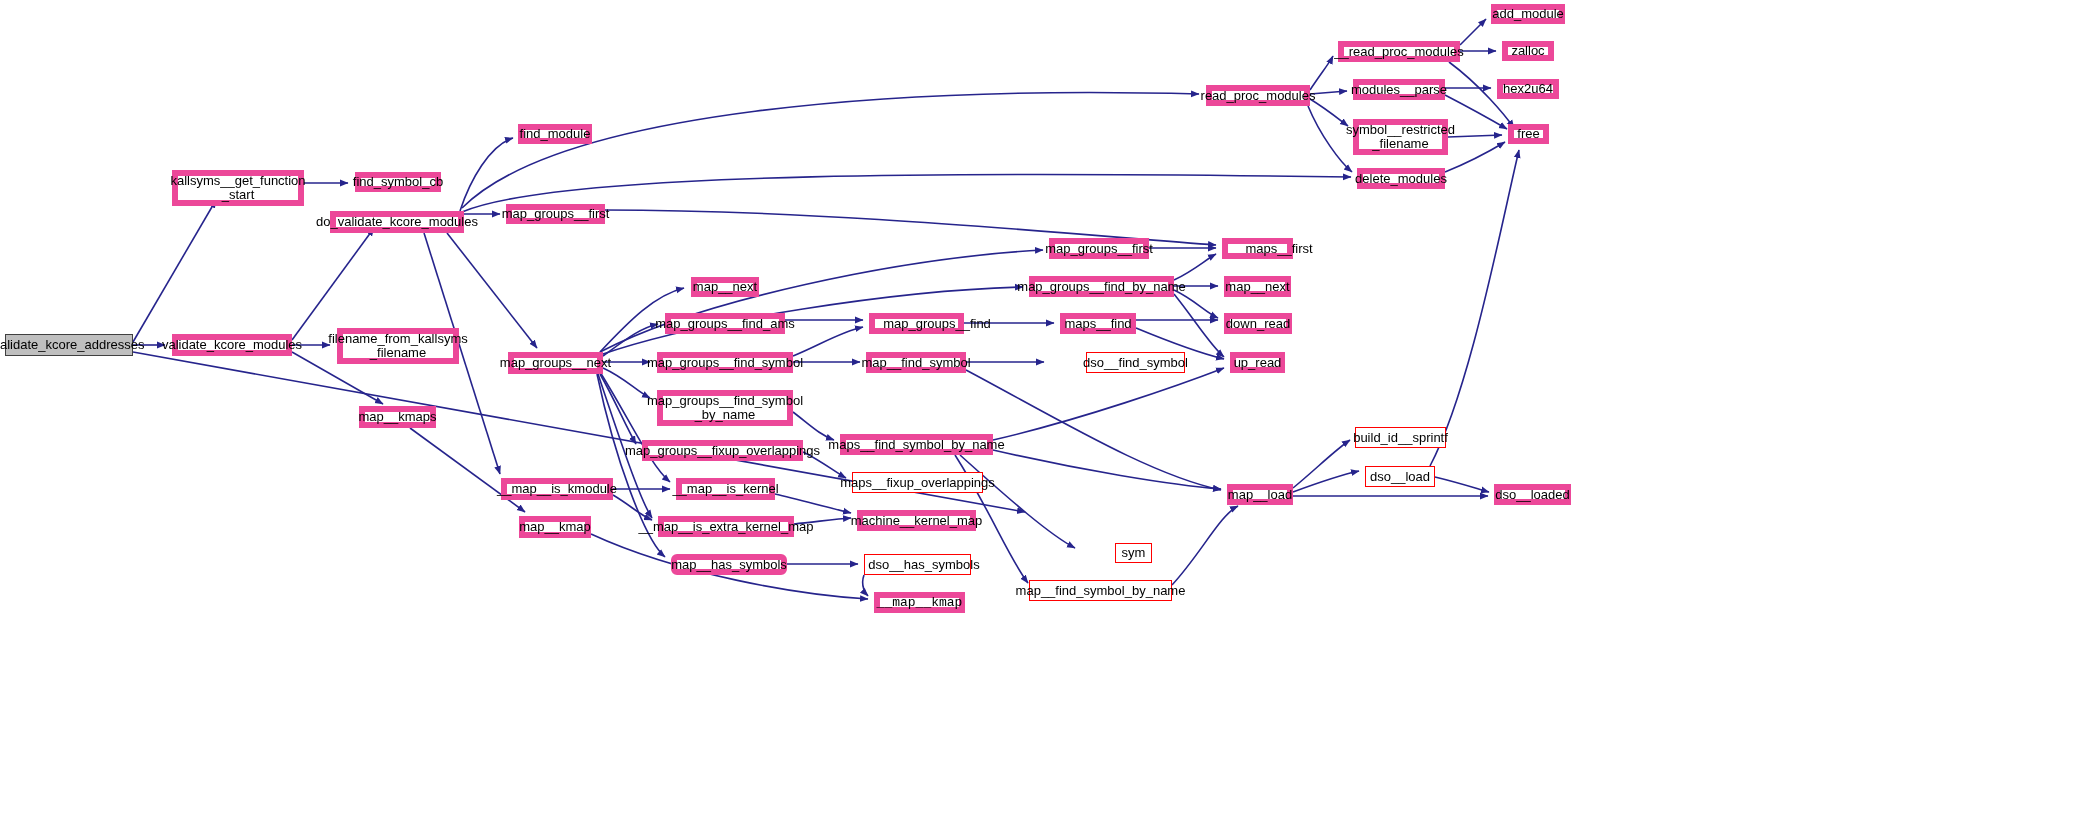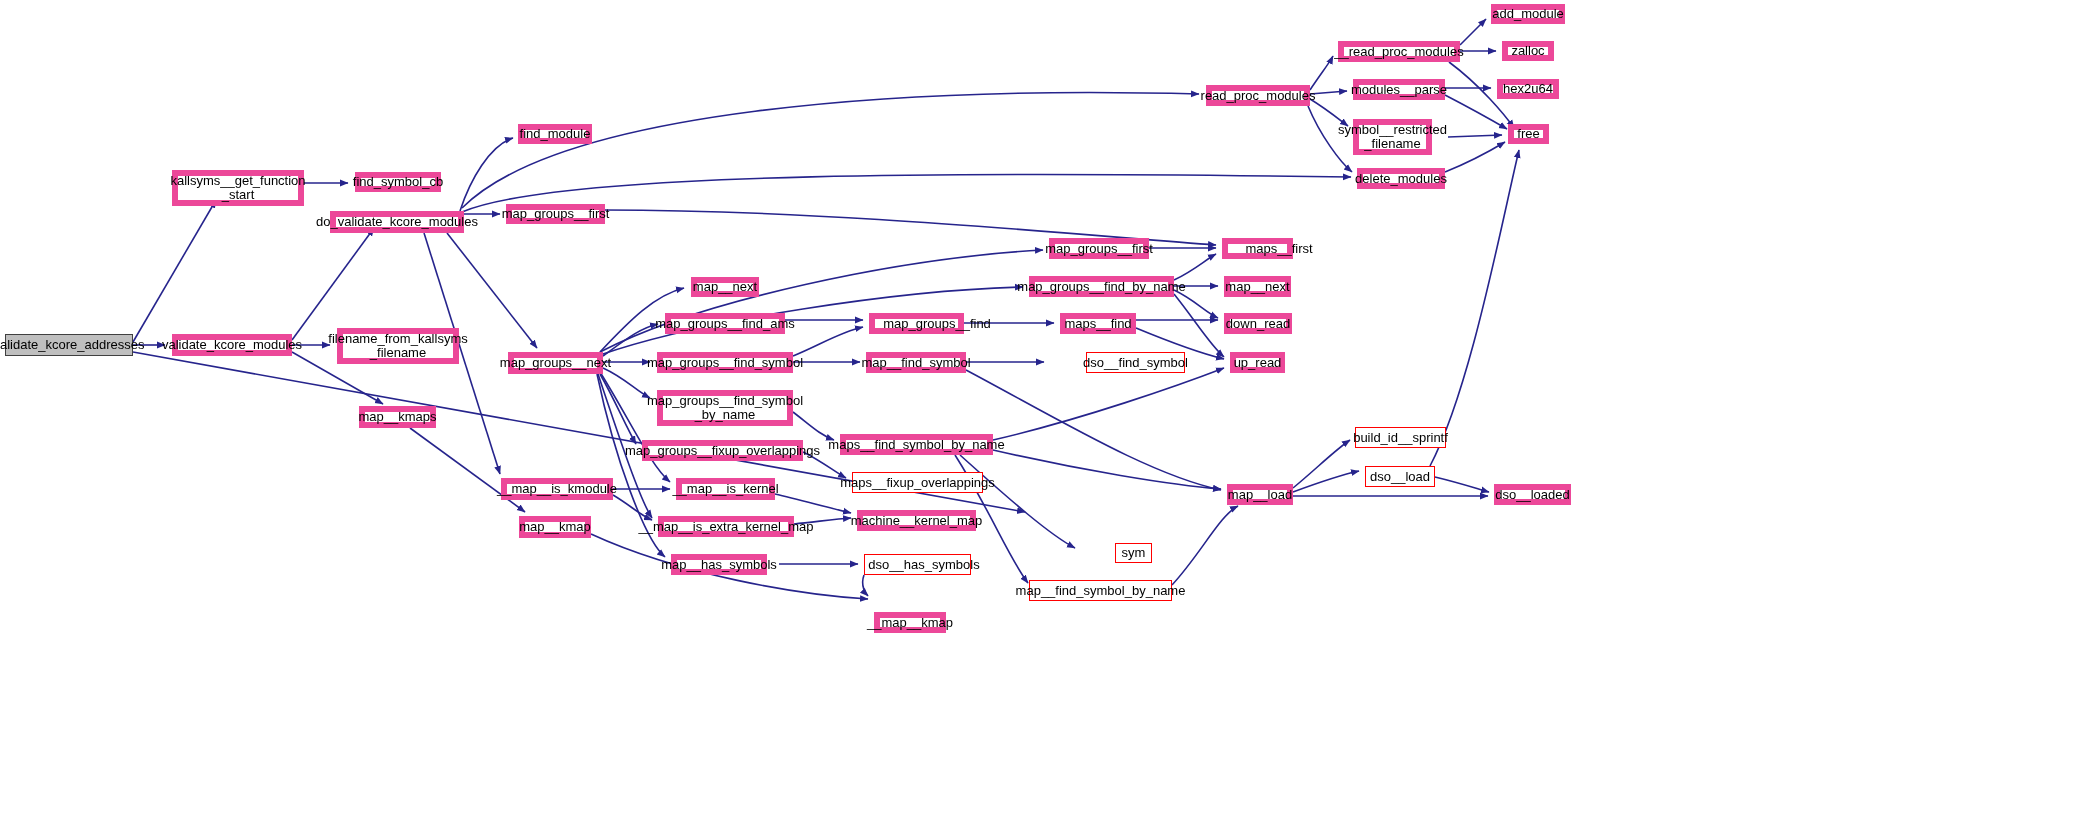--- a/index.html
+++ b/index.html
@@ -164,45 +164,45 @@
     <div class="node" style="left: 501px; top: 478px; width: 112px; height: 22px;">__map__is_kmodule</div>
     <div class="node" style="left: 519px; top: 516px; width: 72px; height: 22px;">map__kmap</div>
     <div class="node" style="left: 691px; top: 277px; width: 68px; height: 20px;">map__next</div>
     <div class="node" style="left: 665px; top: 313px; width: 120px; height: 21px;">map_groups__find_ams</div>
     <div class="node" style="left: 657px; top: 352px; width: 136px; height: 21px;">map_groups__find_symbol</div>
     <div class="node" style="left: 657px; top: 390px; width: 136px; height: 36px;">map_groups__find_symbol
 _by_name</div>
     <div class="node" style="left: 642px; top: 440px; width: 161px; height: 21px;">map_groups__fixup_overlappings</div>
     <div class="node" style="left: 676px; top: 478px; width: 99px; height: 22px;">__map__is_kernel</div>
     <div class="node" style="left: 658px; top: 516px; width: 136px; height: 21px;">__map__is_extra_kernel_map</div>
-    <div class="node" style="left: 671px; top: 554px; width: 96px; height: 21px;">map__has_symbols</div>
+    <div class="node" style="left: 671px; top: 554px; width: 116px; height: 21px; border-radius: 6px;">map__has_symbols</div>
     <div class="node" style="left: 869px; top: 313px; width: 95px; height: 21px; padding-left: 41px;">map_groups__find</div>
     <div class="node" style="left: 866px; top: 352px; width: 100px; height: 21px;">map__find_symbol</div>
     <div class="node" style="left: 840px; top: 434px; width: 153px; height: 21px;">maps__find_symbol_by_name</div>
     <div class="node red" style="left: 852px; top: 472px; width: 131px; height: 21px;">maps__fixup_overlappings</div>
     <div class="node" style="left: 857px; top: 510px; width: 119px; height: 21px;">machine__kernel_map</div>
     <div class="node red" style="left: 864px; top: 554px; width: 107px; height: 21px; padding-left: 13px;">dso__has_symbols</div>
-    <div class="node" style="left: 874px; top: 612px; width: 72px; height: 21px;">__map__kmap</div>
+    <div class="node" style="left: 874px; top: 592px; width: 91px; height: 21px; font-family: Liberation Mono, monospace;">__map__kmap</div>
     <div class="node" style="left: 1049px; top: 238px; width: 100px; height: 21px;">map_groups__first</div>
     <div class="node" style="left: 1029px; top: 276px; width: 145px; height: 21px;">map_groups__find_by_name</div>
     <div class="node" style="left: 1060px; top: 313px; width: 76px; height: 21px;">maps__find</div>
     <div class="node red" style="left: 1050px; top: 352px; width: 99px; height: 21px; margin-left: 36px;">dso__find_symbol</div>
     <div class="node red" style="left: 1081px; top: 543px; width: 37px; height: 20px; margin-left: 34px;">sym</div>
     <div class="node red" style="left: 1029px; top: 580px; width: 143px; height: 21px;">map__find_symbol_by_name</div>
     <div class="node" style="left: 1222px; top: 238px; width: 71px; height: 21px; padding-left: 43px;">maps__first</div>
     <div class="node" style="left: 1224px; top: 276px; width: 67px; height: 21px;">map__next</div>
     <div class="node" style="left: 1224px; top: 313px; width: 68px; height: 21px;">down_read</div>
     <div class="node" style="left: 1230px; top: 352px; width: 55px; height: 21px;">up_read</div>
     <div class="node" style="left: 1227px; top: 484px; width: 66px; height: 21px;">map__load</div>
     <div class="node red" style="left: 1355px; top: 427px; width: 91px; height: 21px;">build_id__sprintf</div>
     <div class="node red" style="left: 1365px; top: 466px; width: 70px; height: 21px;">dso__load</div>
     <div class="node" style="left: 1494px; top: 484px; width: 77px; height: 21px;">dso__loaded</div>
     <div class="node" style="left: 1206px; top: 85px; width: 104px; height: 21px;">read_proc_modules</div>
     <div class="node" style="left: 1338px; top: 41px; width: 122px; height: 21px;">__read_proc_modules</div>
     <div class="node" style="left: 1353px; top: 79px; width: 92px; height: 21px;">modules__parse</div>
-    <div class="node" style="left: 1353px; top: 119px; width: 79px; height: 36px; text-align: center;">symbol__restricted
+    <div class="node" style="left: 1353px; top: 119px; width: 95px; height: 36px; text-align: center;">symbol__restricted
 _filename</div>
     <div class="node" style="left: 1357px; top: 168px; width: 88px; height: 21px;">delete_modules</div>
     <div class="node" style="left: 1491px; top: 4px; width: 74px; height: 20px;">add_module</div>
     <div class="node" style="left: 1502px; top: 41px; width: 52px; height: 20px;">zalloc</div>
     <div class="node" style="left: 1497px; top: 79px; width: 62px; height: 20px;">hex2u64</div>
     <div class="node" style="left: 1508px; top: 124px; width: 41px; height: 20px;">free</div>
   </div>
 
 </body></html>

